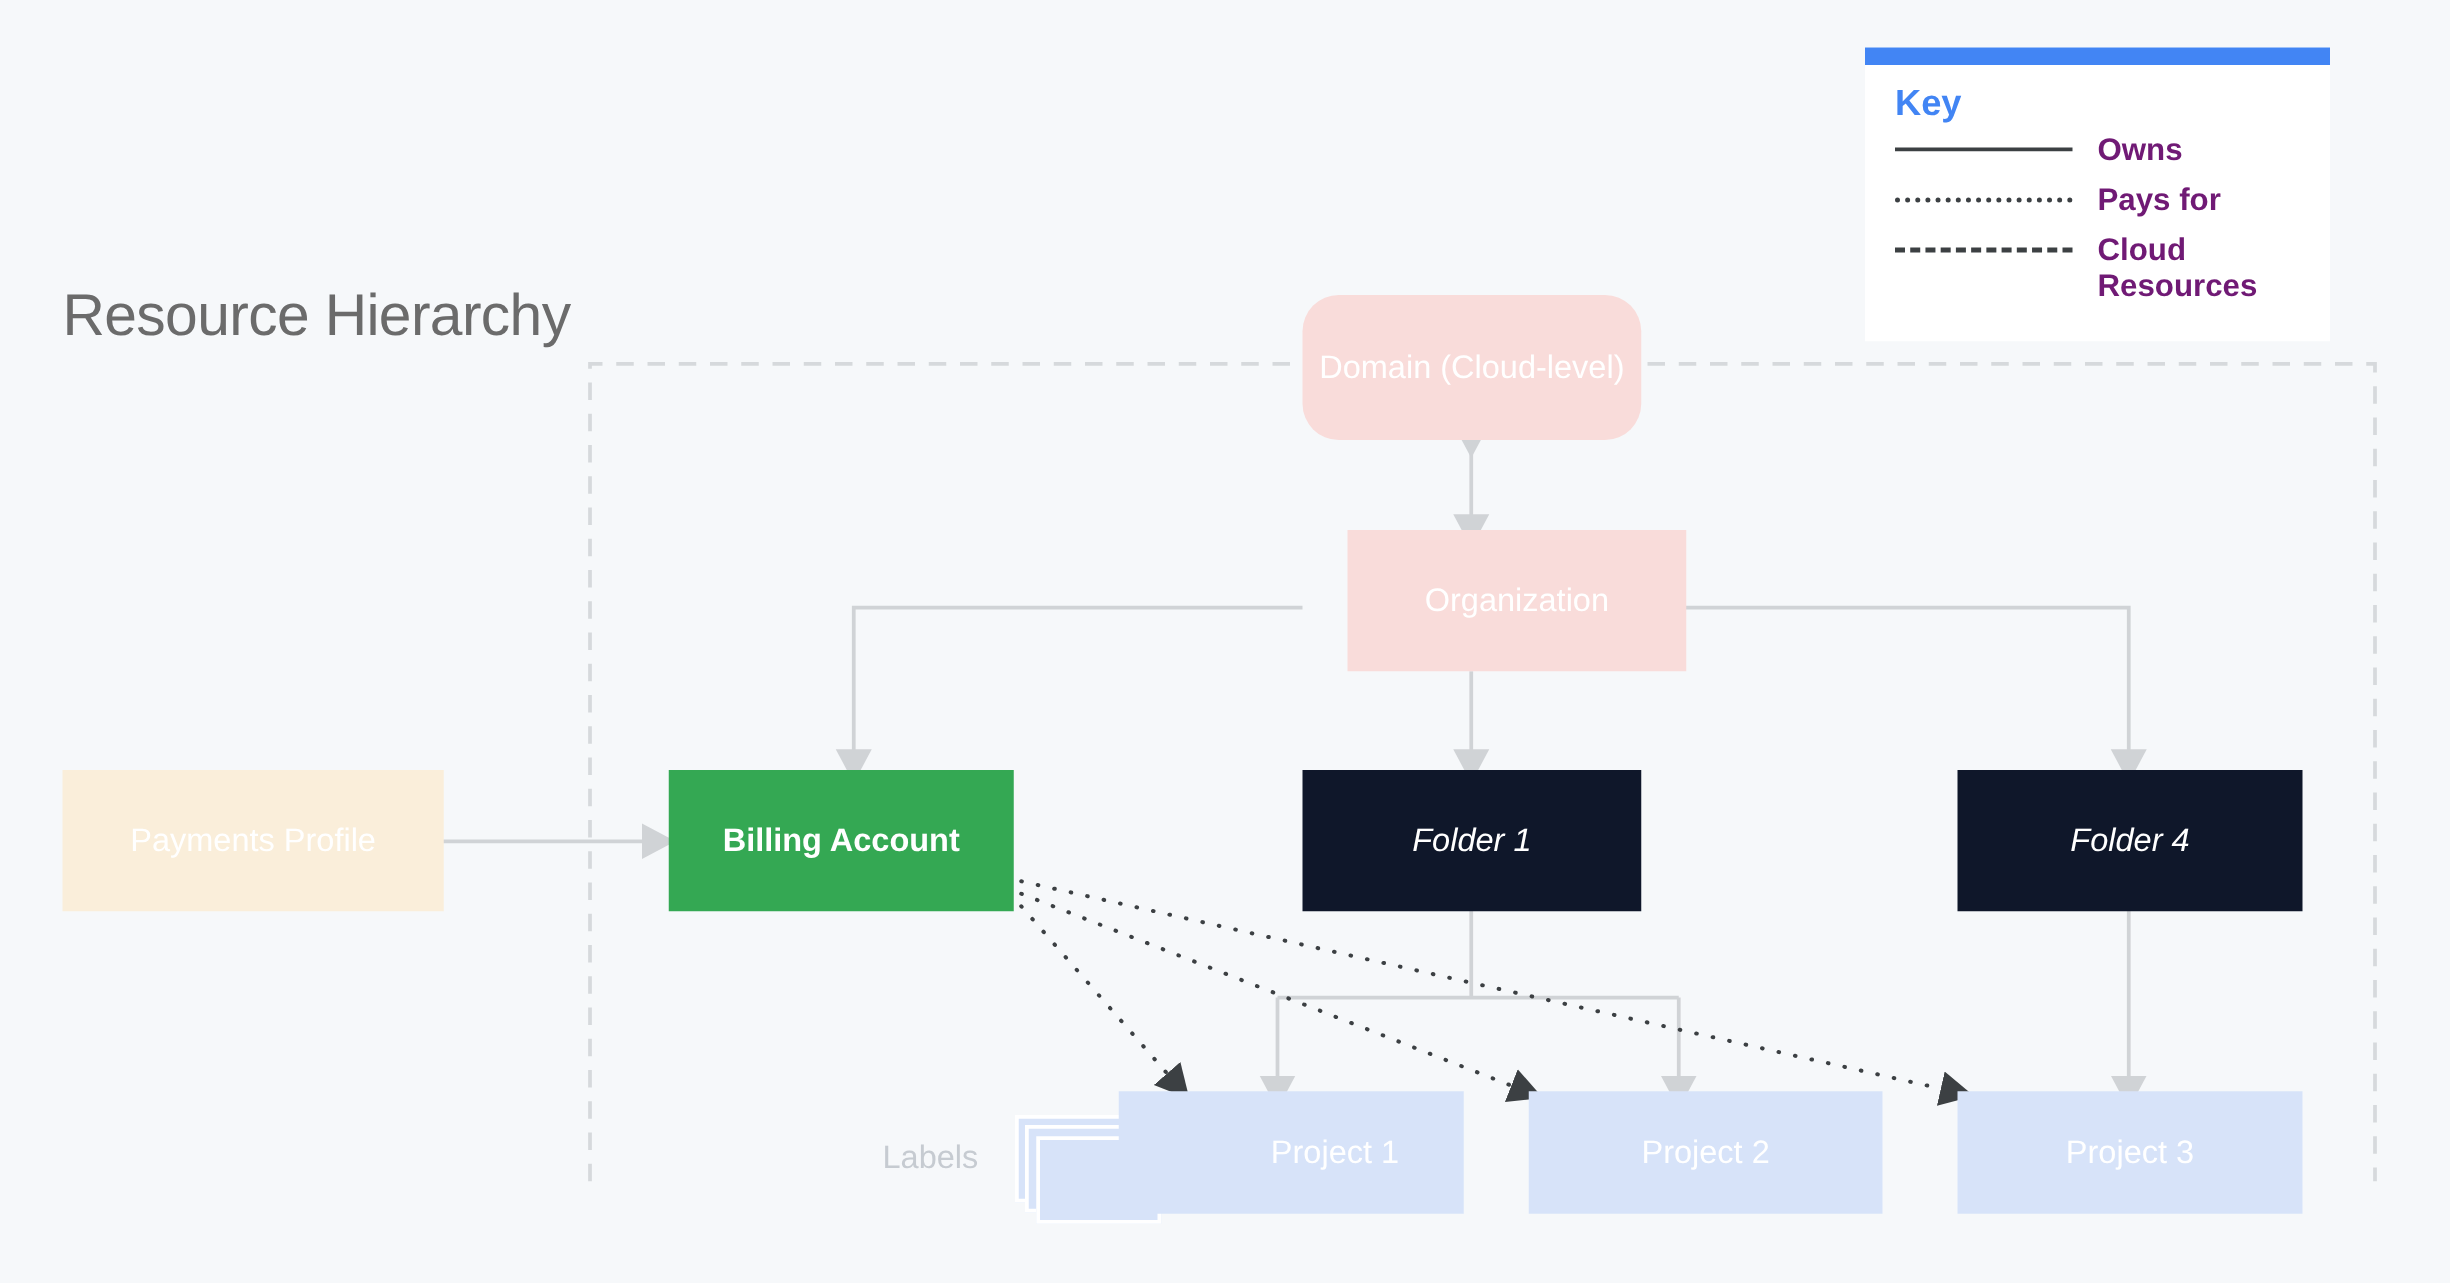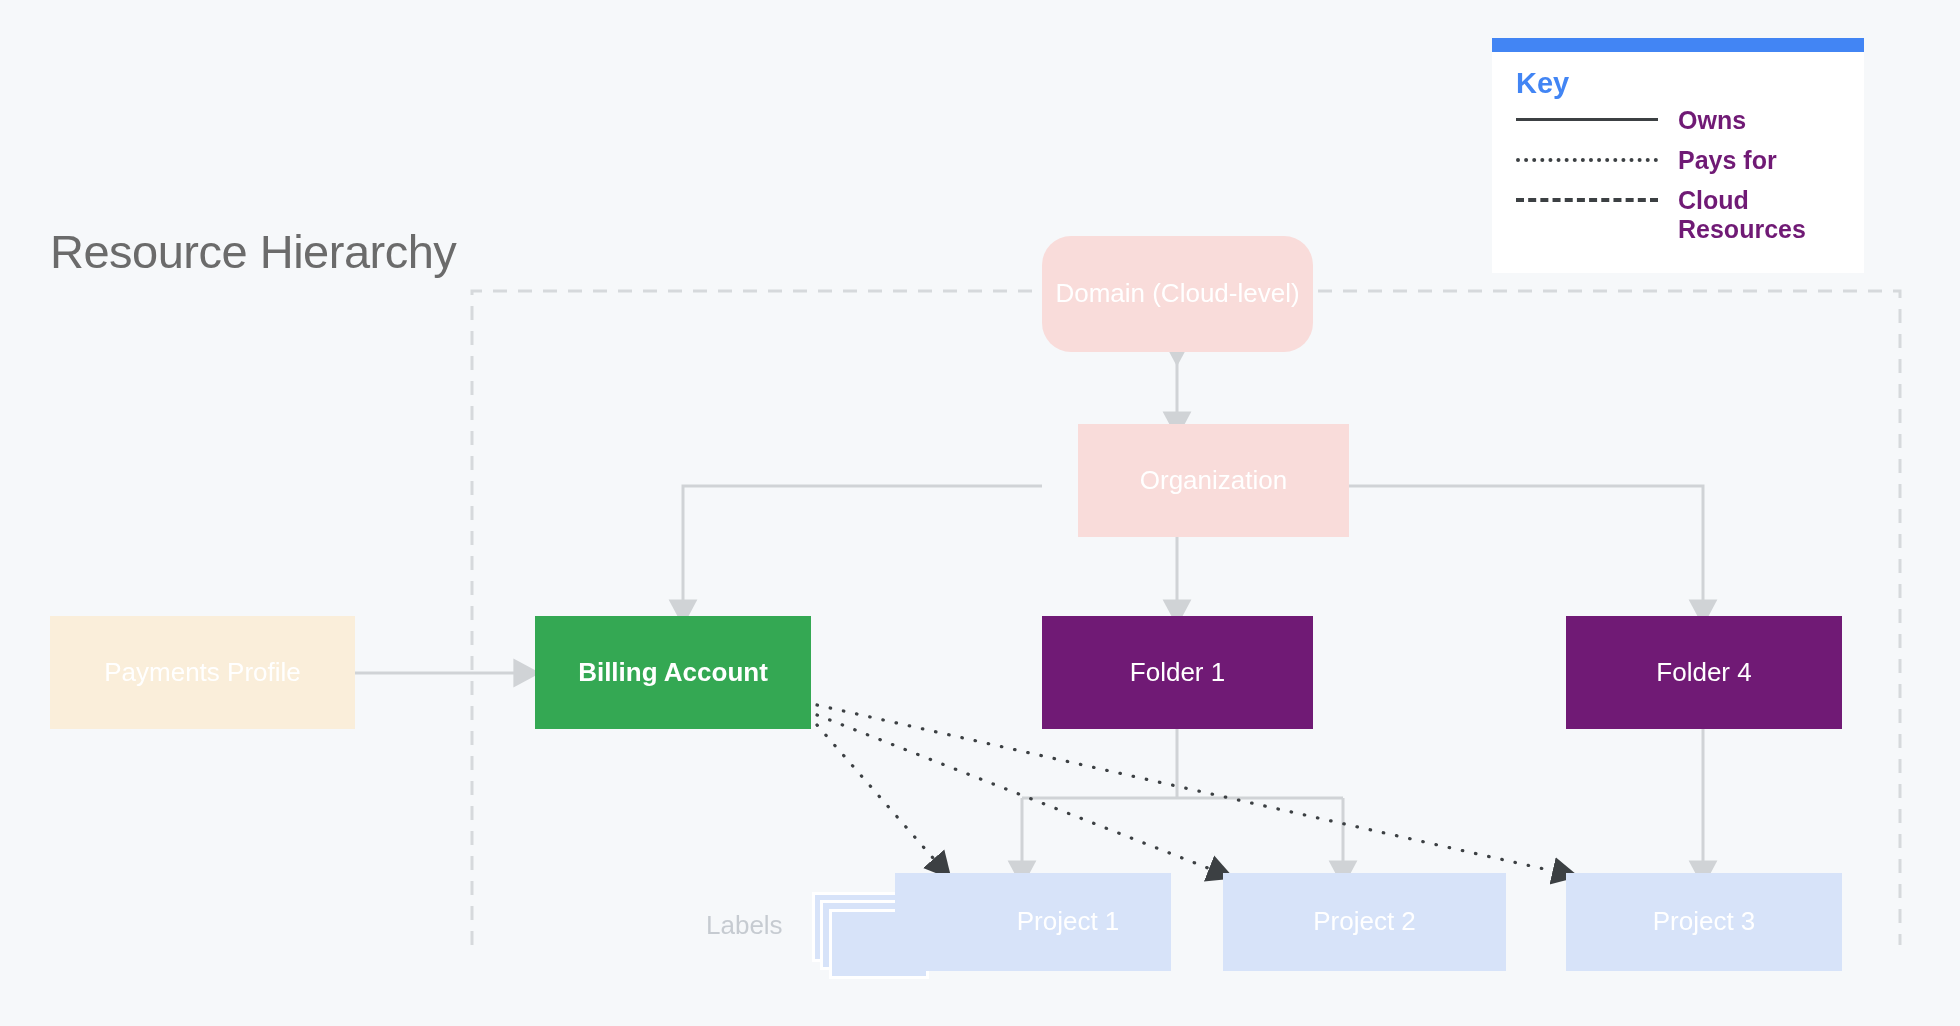--- a/index.html
+++ b/index.html
@@ -61,21 +61,21 @@
 
   .node-label.bold {
     font-weight: 700;
     color: #ffffff;
   }
 
   .node-domain      { background: #f9dcda; }
   .node-org         { background: #f9dcda; }
   .node-billing     { background: #34a853; }
   .node-payments    { background: #faeeda; }
-  .node-folder      { background: #701a75; }
+  .node-folder      { background: #0f172a; font-style: italic; }
   .node-project     { background: #d7e3f9; }
 
   .labels-text {
     position: absolute;
     font-size: 26px;
     color: #c6cbd1;
     white-space: nowrap;
   }
 
   .labels-stack {

